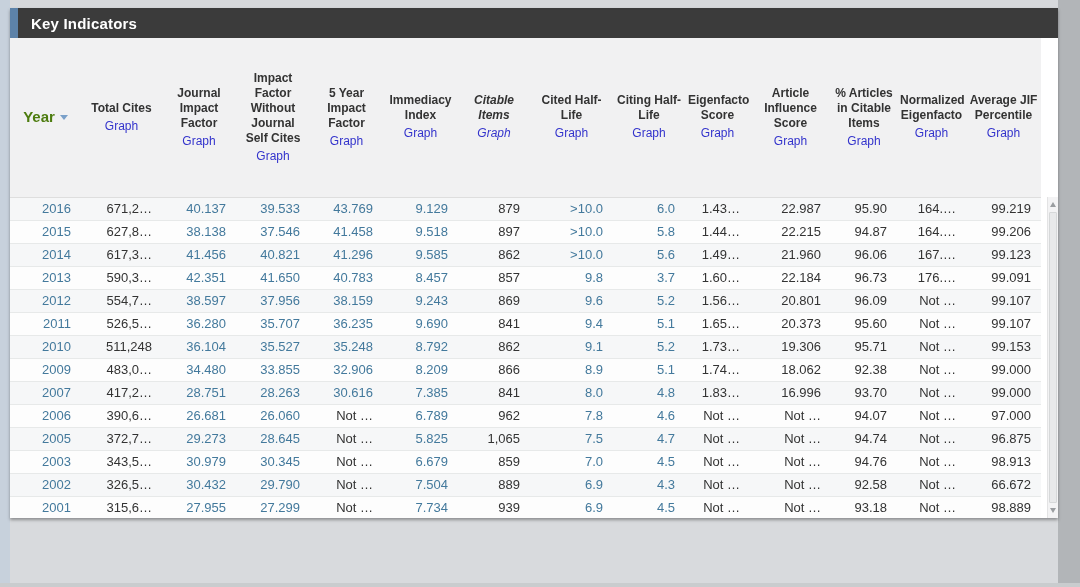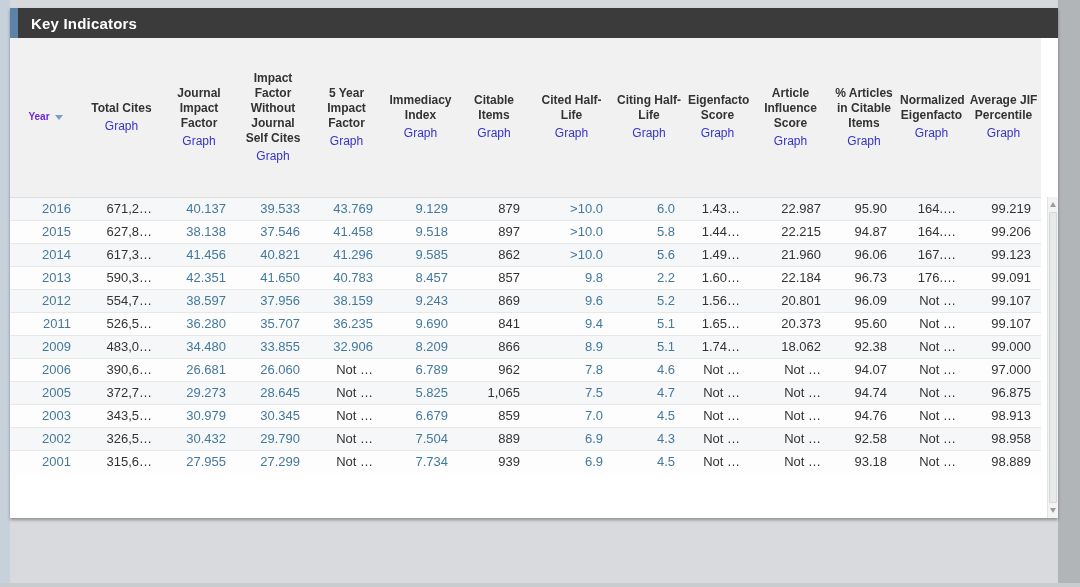--- a/index.html
+++ b/index.html
@@ -30,21 +30,21 @@
   }
 
   
   table { border-collapse: collapse; table-layout: fixed; width: 1031px; }
   thead th {
     height: 159px; vertical-align: middle; text-align: center;
     background: #f1f1f2; border-bottom: 1px solid #dedede;
     font-size: 12px; font-weight: bold; color: #333; line-height: 1.25;
     padding: 12px 3px; overflow: hidden;
   }
-  thead th.year-th { color: #6d28d9; font-size: 10px; }
+  thead th.year-th { color: #4d7c0f; font-size: 15px; }
   .sort-arrow {
     display: inline-block; width: 0; height: 0; margin-left: 5px; vertical-align: middle;
     border-left: 4px solid transparent; border-right: 4px solid transparent;
     border-top: 5px solid #7aa0c9;
   }
   a.graph-link {
     display: block; margin-top: 3px; color: #3333cc; font-weight: normal;
     font-size: 12px; text-decoration: none; cursor: pointer;
   }
   tbody td {
@@ -104,21 +104,21 @@
             <a class="graph-link">Graph</a>
           </th>
           <th style="width: 73px;">
             <div>5 Year Impact Factor</div>
             <a class="graph-link">Graph</a>
           </th>
           <th style="width: 75px;">
             <div>Immediacy Index</div>
             <a class="graph-link">Graph</a>
           </th>
-          <th style="width: 72px;">
+          <th style="width: 72px; font-style: italic;">
             <div>Citable Items</div>
             <a class="graph-link">Graph</a>
           </th>
           <th style="width: 83px;">
             <div>Cited Half-Life</div>
             <a class="graph-link">Graph</a>
           </th>
           <th style="width: 72px; margin-left: 32px;">
             <div>Citing Half-Life</div>
             <a class="graph-link">Graph</a>
@@ -196,21 +196,21 @@
         </tr>
         <tr>
           <td class="blue">2013</td>
           <td class="dark">590,3…</td>
           <td class="blue">42.351</td>
           <td class="blue">41.650</td>
           <td class="blue">40.783</td>
           <td class="blue">8.457</td>
           <td class="dark">857</td>
           <td class="blue">9.8</td>
-          <td class="blue">2.2</td>
+          <td class="blue">3.7</td>
           <td class="dark">1.60…</td>
           <td class="dark">22.184</td>
           <td class="dark">96.73</td>
           <td class="dark">176.…</td>
           <td class="dark">99.091</td>
         </tr>
         <tr>
           <td class="blue">2012</td>
           <td class="dark">554,7…</td>
           <td class="blue">38.597</td>
@@ -236,36 +236,68 @@
           <td class="dark">841</td>
           <td class="blue">9.4</td>
           <td class="blue">5.1</td>
           <td class="dark">1.65…</td>
           <td class="dark">20.373</td>
           <td class="dark">95.60</td>
           <td class="dark">Not …</td>
           <td class="dark">99.107</td>
         </tr>
         <tr>
+          <td class="blue">2010</td>
+          <td class="dark">511,248</td>
+          <td class="blue">36.104</td>
+          <td class="blue">35.527</td>
+          <td class="blue">35.248</td>
+          <td class="blue">8.792</td>
+          <td class="dark">862</td>
+          <td class="blue">9.1</td>
+          <td class="blue">5.2</td>
+          <td class="dark">1.73…</td>
+          <td class="dark">19.306</td>
+          <td class="dark">95.71</td>
+          <td class="dark">Not …</td>
+          <td class="dark">99.153</td>
+        </tr>
+        <tr>
           <td class="blue">2009</td>
           <td class="dark">483,0…</td>
           <td class="blue">34.480</td>
           <td class="blue">33.855</td>
           <td class="blue">32.906</td>
           <td class="blue">8.209</td>
           <td class="dark">866</td>
           <td class="blue">8.9</td>
           <td class="blue">5.1</td>
           <td class="dark">1.74…</td>
           <td class="dark">18.062</td>
           <td class="dark">92.38</td>
           <td class="dark">Not …</td>
           <td class="dark">99.000</td>
         </tr>
         <tr>
+          <td class="blue">2007</td>
+          <td class="dark">417,2…</td>
+          <td class="blue">28.751</td>
+          <td class="blue">28.263</td>
+          <td class="blue">30.616</td>
+          <td class="blue">7.385</td>
+          <td class="dark">841</td>
+          <td class="blue">8.0</td>
+          <td class="blue">4.8</td>
+          <td class="dark">1.83…</td>
+          <td class="dark">16.996</td>
+          <td class="dark">93.70</td>
+          <td class="dark">Not …</td>
+          <td class="dark">99.000</td>
+        </tr>
+        <tr>
           <td class="blue">2006</td>
           <td class="dark">390,6…</td>
           <td class="blue">26.681</td>
           <td class="blue">26.060</td>
           <td class="dark">Not …</td>
           <td class="blue">6.789</td>
           <td class="dark">962</td>
           <td class="blue">7.8</td>
           <td class="blue">4.6</td>
           <td class="dark">Not …</td>
@@ -313,21 +345,21 @@
           <td class="blue">29.790</td>
           <td class="dark">Not …</td>
           <td class="blue">7.504</td>
           <td class="dark">889</td>
           <td class="blue">6.9</td>
           <td class="blue">4.3</td>
           <td class="dark">Not …</td>
           <td class="dark">Not …</td>
           <td class="dark">92.58</td>
           <td class="dark">Not …</td>
-          <td class="dark">98.958</td>
+          <td class="dark">66.672</td>
         </tr>
         <tr>
           <td class="blue">2001</td>
           <td class="dark">315,6…</td>
           <td class="blue">27.955</td>
           <td class="blue">27.299</td>
           <td class="dark">Not …</td>
           <td class="blue">7.734</td>
           <td class="dark">939</td>
           <td class="blue">6.9</td>

